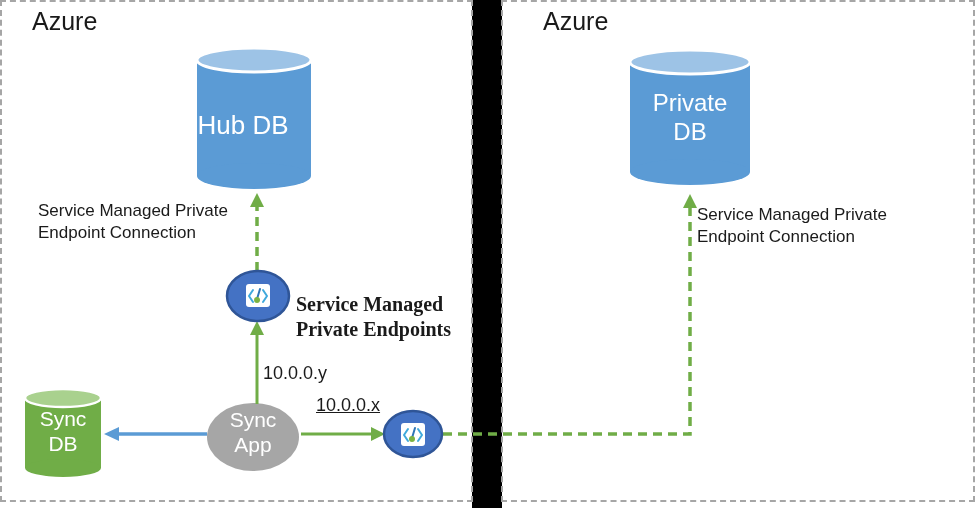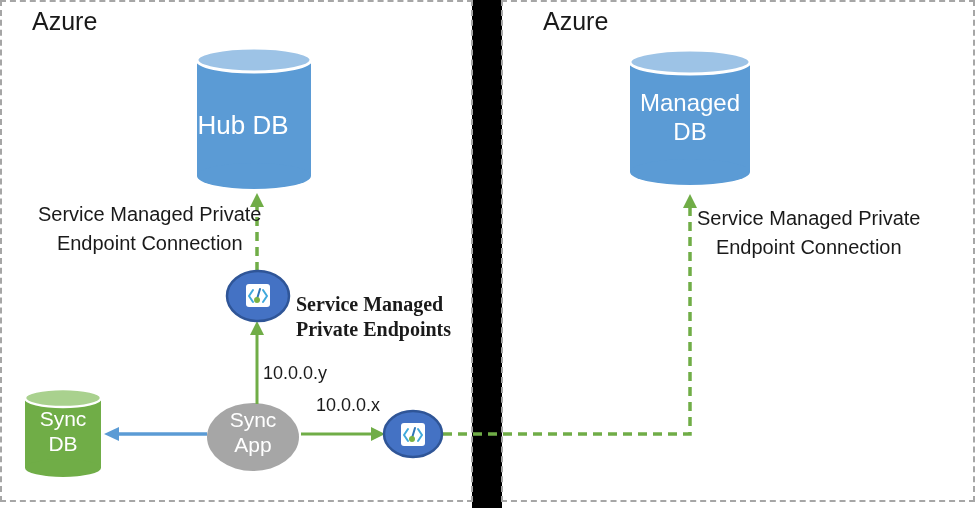--- a/index.html
+++ b/index.html
@@ -15,21 +15,21 @@
   #right-box{left:501px;width:474px;}
   #divider{position:absolute;left:472px;top:0;width:30px;height:508px;background:#000;}
   #shape-layer{position:absolute;left:0;top:0;width:975px;height:508px;}
   .lbl{position:absolute;white-space:pre-line;}
   .region-title{font-size:25px;line-height:26px;}
   .db-label{color:#fff;text-align:center;}
   .hub-label{left:197px;top:110px;width:92px;font-size:26px;}
   .member-label{left:630px;top:88px;width:120px;font-size:24px;line-height:29px;}
   .syncdb-label{left:25px;top:406px;width:76px;font-size:21px;line-height:25px;}
   .syncapp-label{left:207px;top:407px;width:92px;font-size:21px;line-height:25px;color:#fff;text-align:center;}
-  .conn-text{font-size:20px;line-height:29px;text-align:center;}
+  .conn-text{font-size:17px;line-height:22px;}
   .bold-text{font-size:20px;line-height:25px;font-weight:bold;font-family:Liberation Serif, serif;}
   .ip-text{font-size:18px;}
 </style>
 </head>
 <body>
 
 <div id="canvas">
 
   <div id="divider"></div>
 
@@ -103,29 +103,29 @@
         <line x1="415" y1="428" x2="412" y2="438" style="stroke:var(--icon_stem_blue);stroke-width:2;stroke-linecap:round"></line>
         <circle cx="412" cy="439" r="3" style="fill:var(--icon_dot_green)"></circle>
       </g>
     </g>
   </svg>
 
   <div class="lbl region-title" style="left:32px;top:8px;">Azure</div>
   <div class="lbl region-title" style="left:543px;top:8px;">Azure</div>
 
   <div class="lbl db-label hub-label">Hub DB</div>
-  <div class="lbl db-label member-label">Managed
+  <div class="lbl db-label member-label">Private
 DB</div>
   <div class="lbl db-label syncdb-label">Sync
 DB</div>
   <div class="lbl syncapp-label">Sync
 App</div>
 
   <div class="lbl conn-text" style="left:38px;top:200px;">Service Managed Private
 Endpoint Connection</div>
   <div class="lbl bold-text" style="left:296px;top:292px;">Service Managed
 Private Endpoints</div>
   <div class="lbl ip-text" style="left:263px;top:363px;">10.0.0.y</div>
-  <div class="lbl ip-text" style="left:316px;top:395px;">10.0.0.x</div>
+  <div class="lbl ip-text" style="left:316px;top:395px;text-decoration:underline;">10.0.0.x</div>
   <div class="lbl conn-text" style="left:697px;top:204px;">Service Managed Private
 Endpoint Connection</div>
 
 </div>
 
 </body></html>

